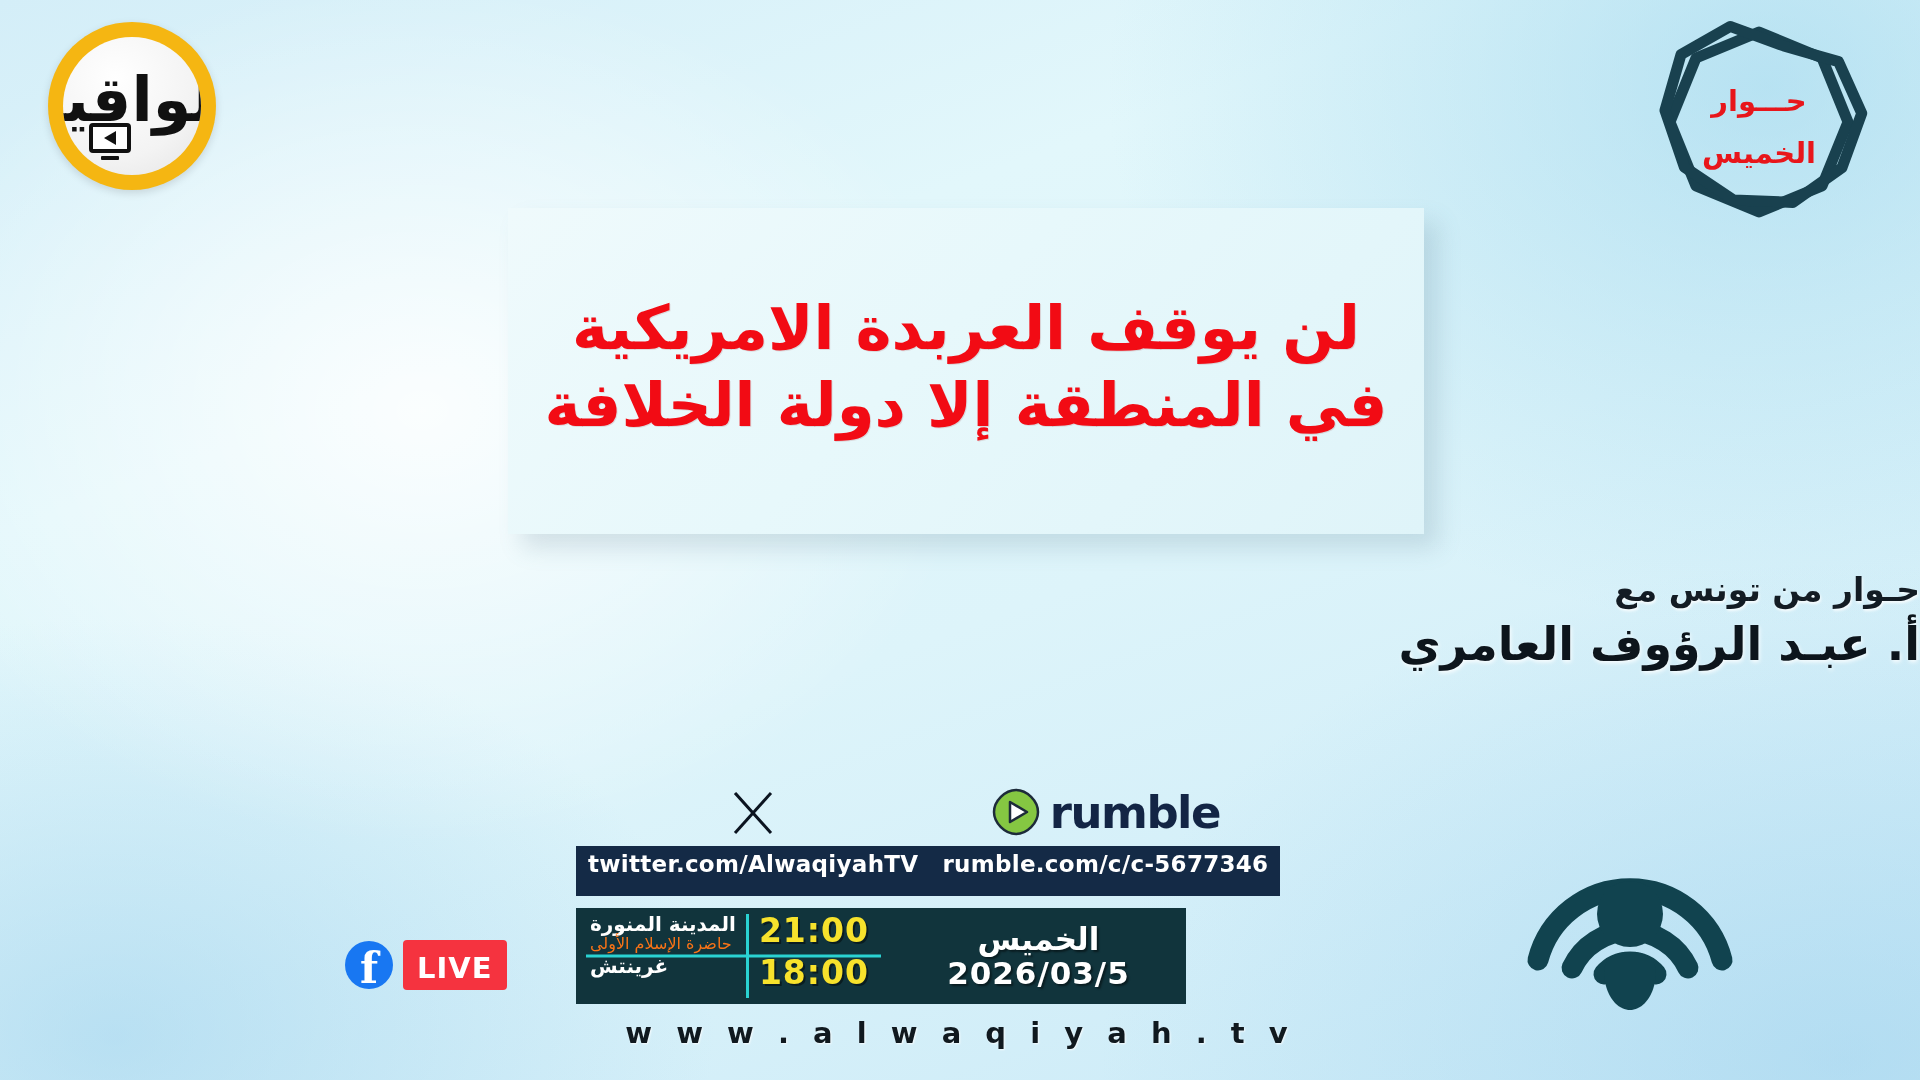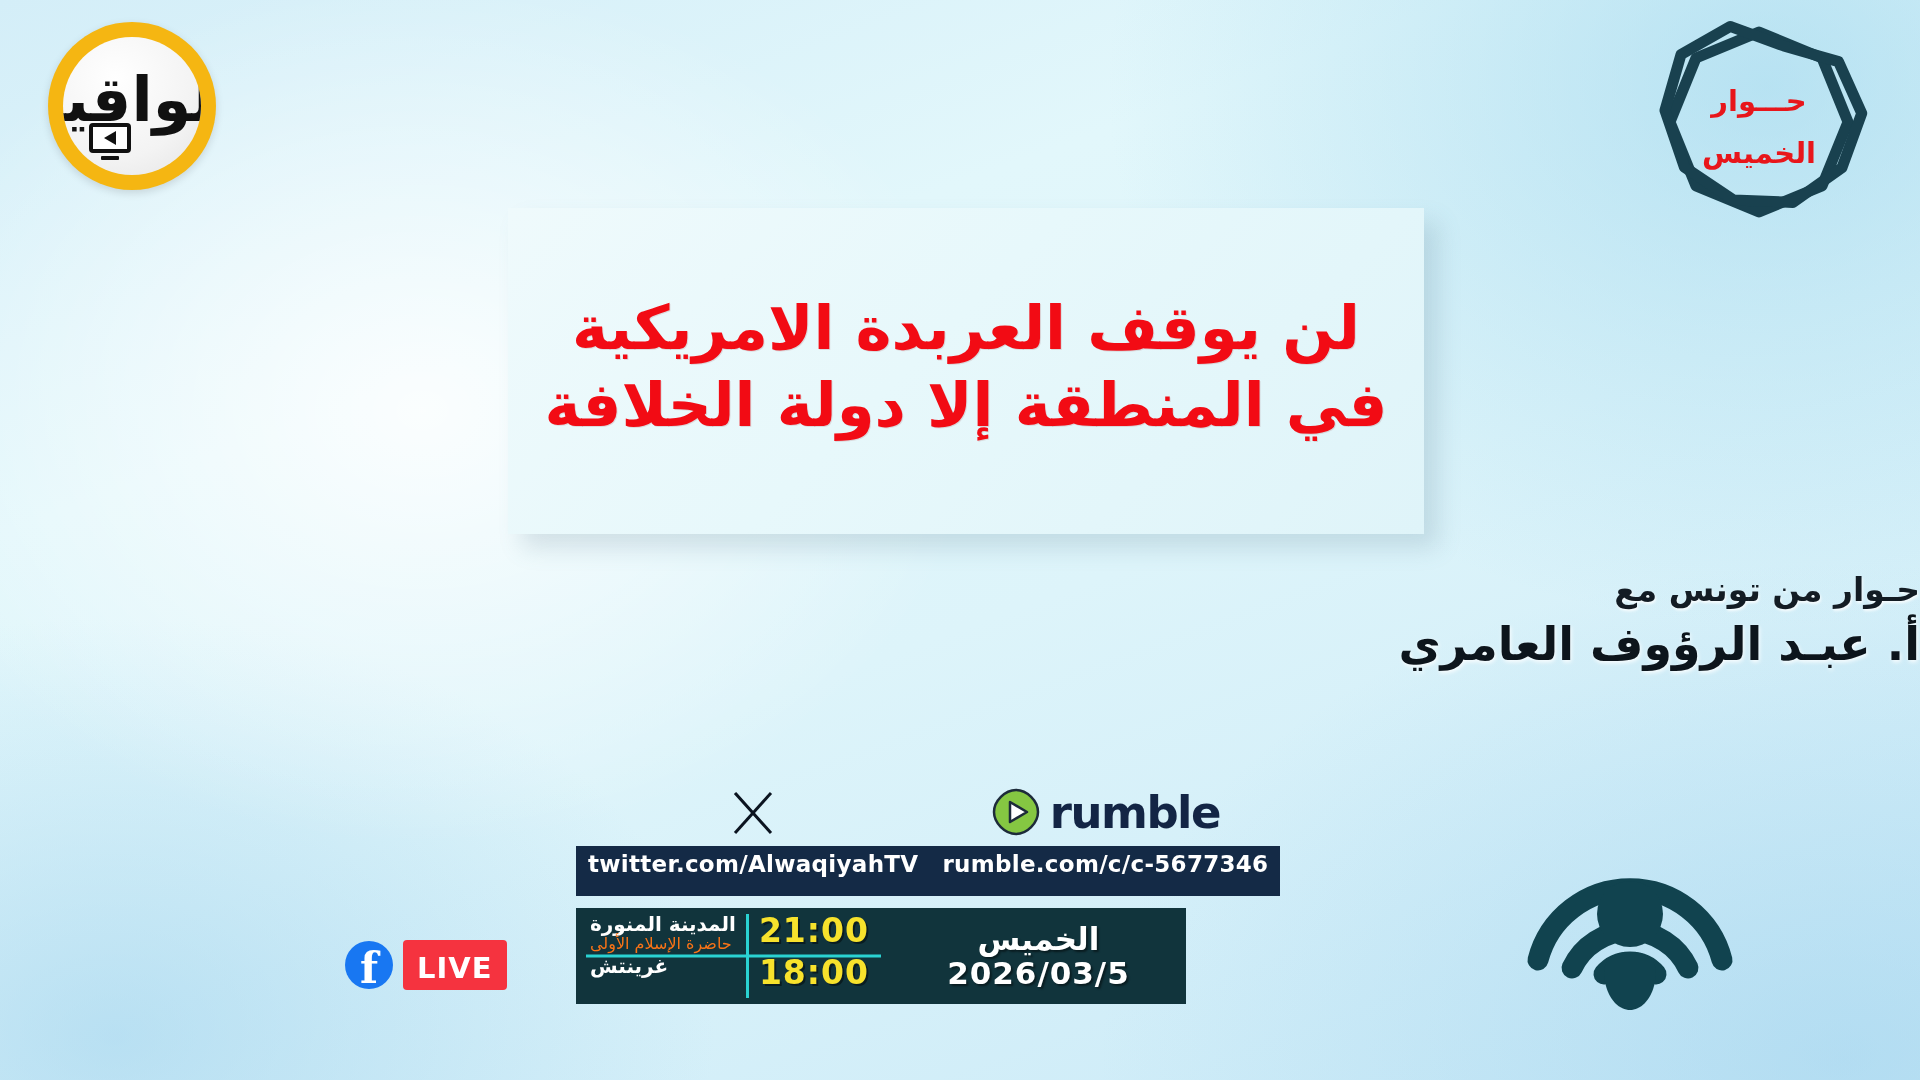--- a/index.html
+++ b/index.html
@@ -479,20 +479,21 @@
     </div>
   </div>
 
   <div class="fb-live">
     <span class="fb-circle">
       <span>f</span>
     </span>
     <span class="live-chip">LIVE</span>
   </div>
 
+  <div class="website">w w w . a l w a q i y a h . t v</div>
 
   <div class="podcast-icon">
     <svg viewBox="0 0 220 210">
       <g fill="none" stroke="#11434f" stroke-width="21" stroke-linecap="round">
         <path d="M18 158 A95 95 0 0 1 202 158"></path>
         <path d="M52 166 A64 64 0 0 1 168 166"></path>
         <path d="M84 172 A34 34 0 0 1 136 172"></path>
       </g>
       <circle cx="110" cy="112" r="33" fill="#11434f"></circle>
       <path d="M110 150 C131 150 139 161 135 180 C131 199 120 208 110 208 C100 208 89 199 85 180 C81 161 89 150 110 150 Z" fill="#11434f"></path>

